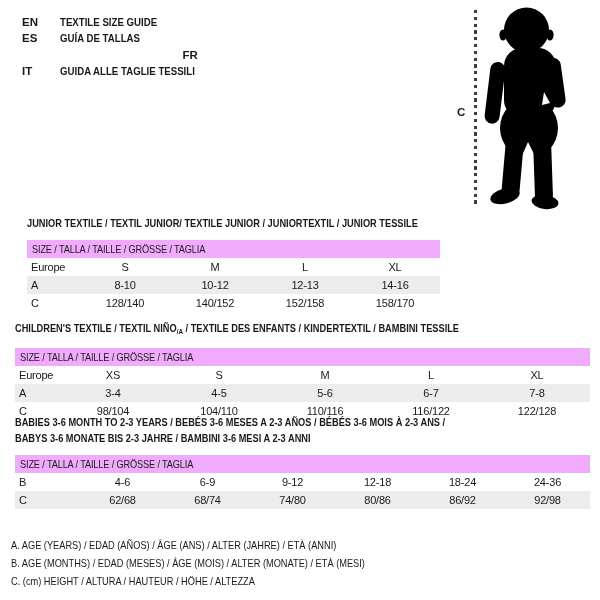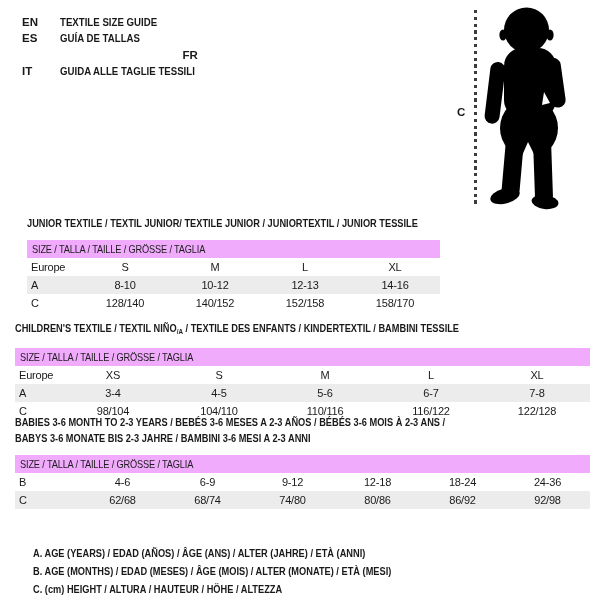--- a/index.html
+++ b/index.html
@@ -34,21 +34,21 @@
   .s1 table{margin-top:10px;}
   .s2 table{margin-top:13px;}
   .s3 table{margin-top:9px;}
   td{height:18px;line-height:18px;padding:0;text-align:center;letter-spacing:-0.2px;
      overflow:hidden;white-space:nowrap;}
   td.lbl{text-align:left;padding-left:4px;}
   tr.band td{background:#f0abfc;color:#1c1c1c;text-align:left;padding-left:5px;font-weight:400;}
   tr.stripe td{background:#ececec;}
 
   
-  .footnotes{position:absolute;left:33px;top:536px;font-size:11px;font-weight:700;line-height:18px;margin-top:8px;}
+  .footnotes{position:absolute;left:11px;top:536px;font-size:11px;font-weight:400;line-height:18px;}
   .footnote{height:18px;}
 </style>
 </head>
 <body>
 
 <div class="canvas">
 
   <div class="lang-list">
     <div class="lang-row">
       <span class="lang-code">EN</span>

